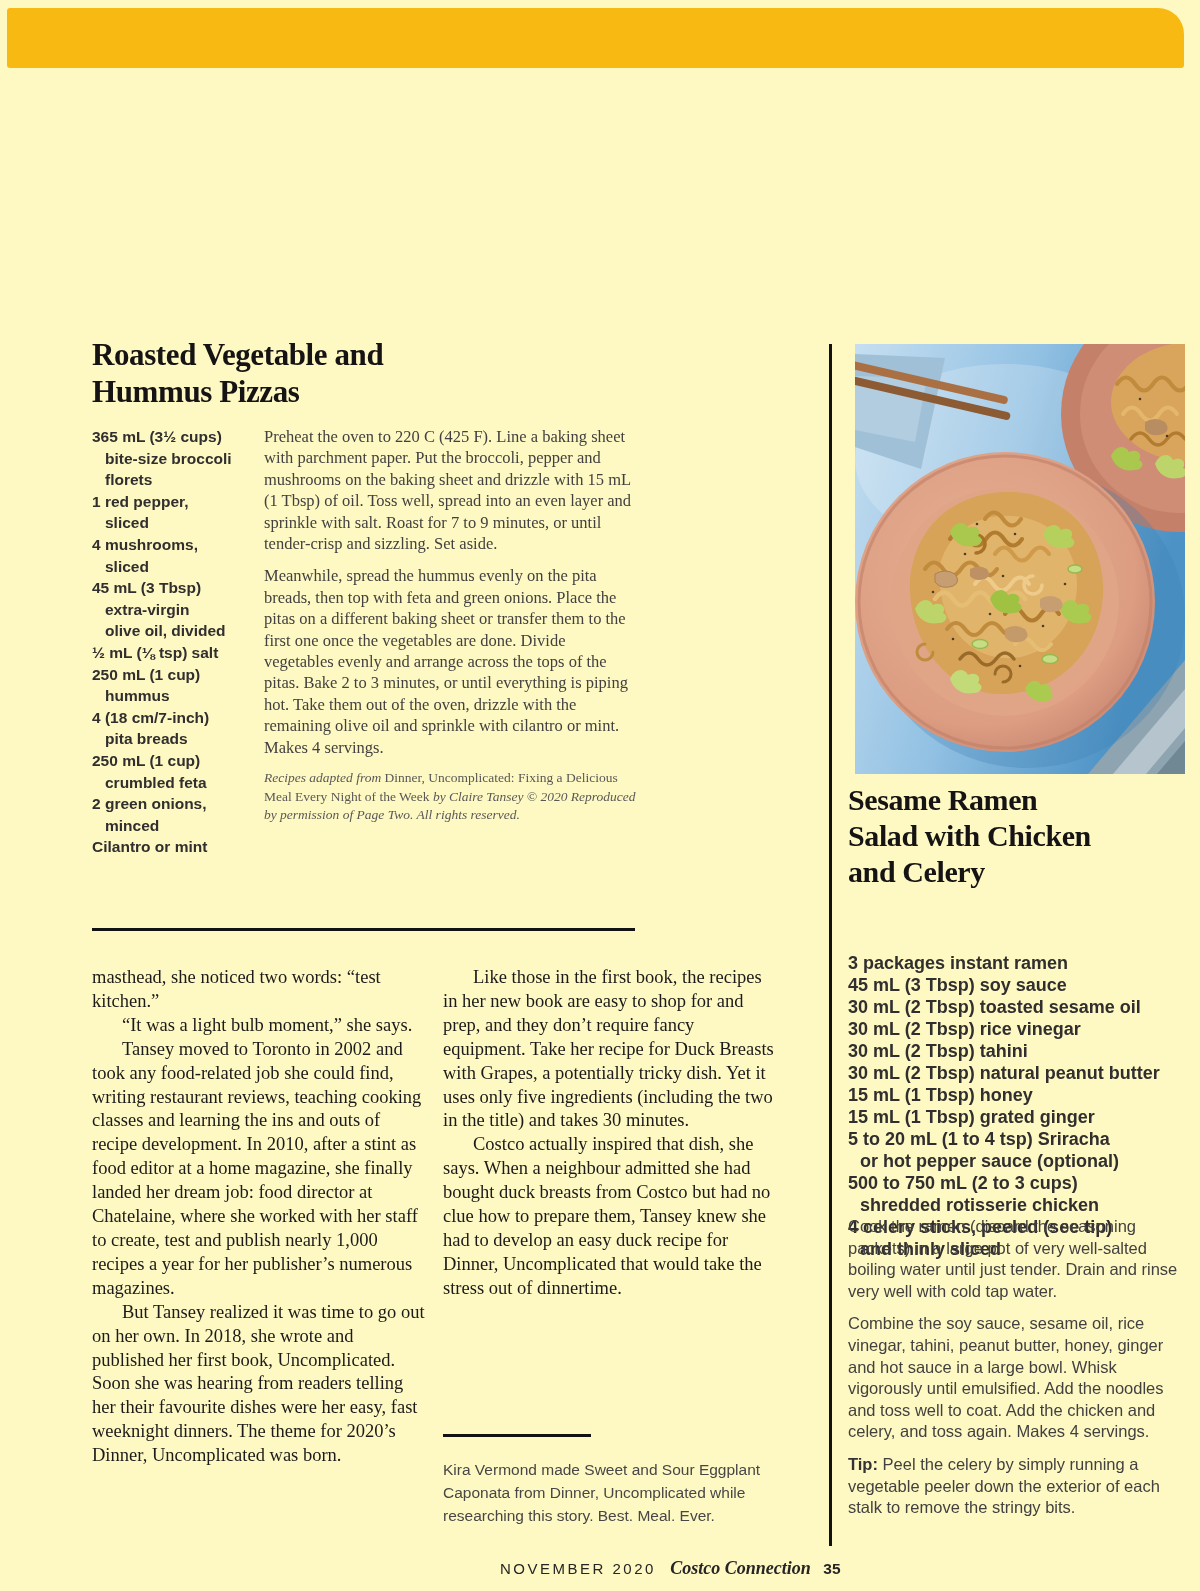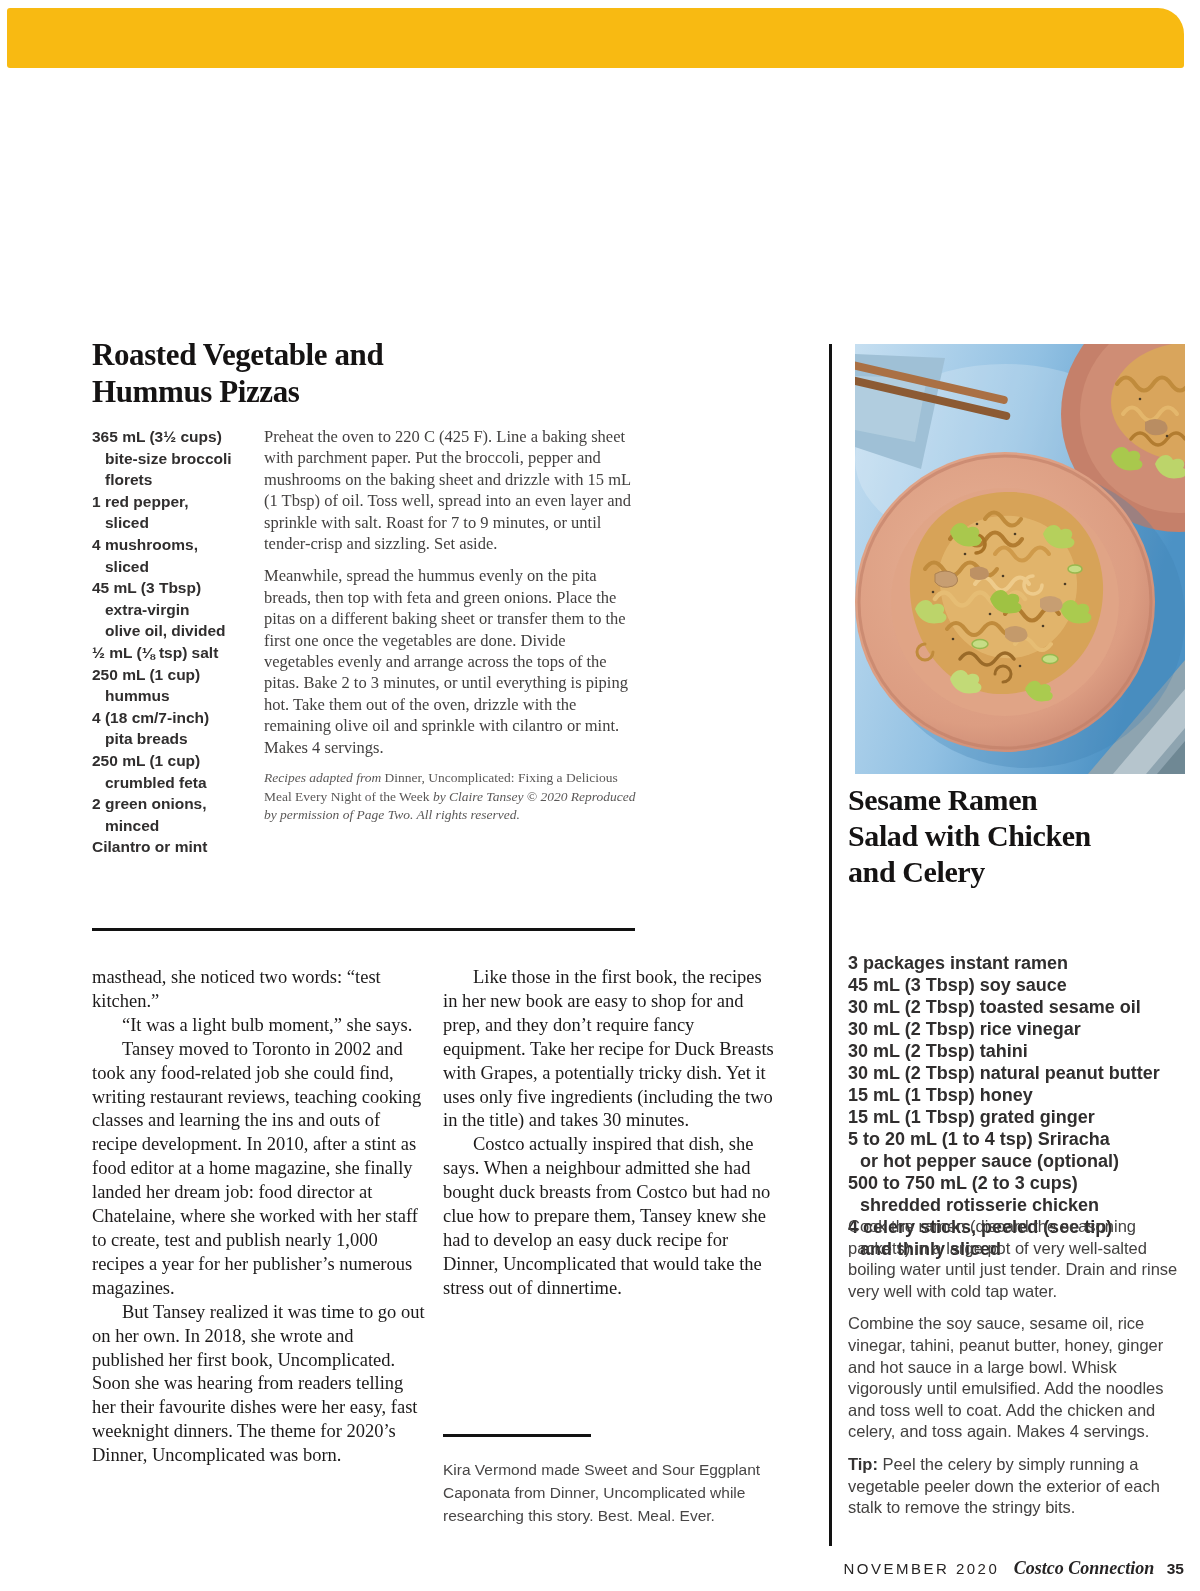--- a/index.html
+++ b/index.html
@@ -1,17 +1,17 @@
 <!DOCTYPE html>
 <html><head>
 <meta charset="utf-8">
 <style>
   * { margin:0; padding:0; box-sizing:border-box; }
   body { background:#e9e9e9; font-family:"Liberation Sans", sans-serif; }
-  .page { position:relative; width:1200px; height:1591px; background:#ffffff; margin:0 auto; overflow:hidden; }
+  .page { position:relative; width:1200px; height:1591px; background:#fef9c3; margin:0 auto; overflow:hidden; }
 
   .topbar { position:absolute; left:7px; top:8px; width:1177px; height:60px;
             background:#F8BA12; border-radius:3px 26px 3px 3px; }
 
   
   .recipe-title { position:absolute; font-family:"Liberation Serif", serif; font-weight:700;
                   color:#151313; letter-spacing:-0.4px; }
   .t-pizzas { left:92px; top:336px; width:420px; font-size:31px; line-height:37px; }
   .t-ramen  { left:848px; top:782px; width:340px; font-size:30px; line-height:36px; }
 
@@ -43,21 +43,21 @@
   .endmark { color:#8a8a8a; font-size:13px; }
 
   .bio { position:absolute; left:443px; top:1458px; width:320px;
          font-size:15.5px; line-height:23px; color:#484646; }
 
   
   .photo { position:absolute; left:855px; top:344px; width:330px; height:430px; }
   .vrule { position:absolute; left:829px; top:344px; width:2.5px; height:1202px; background:#121212; }
 
   
-  .footer { position:absolute; left:500px; top:1558px; width:684px; text-align:right;
+  .footer { position:absolute; left:500px; top:1558px; width:684px; 
             color:#262424; }
   .footer span { vertical-align:baseline; }
   .f-issue { font-size:15px; letter-spacing:2.5px; font-weight:500; }
   .f-mag { font-family:"Liberation Serif", serif; font-style:italic; font-weight:700; font-size:18px; margin-left:10px; }
   .f-page { font-size:15.5px; font-weight:700; margin-left:8px; }
 </style>
 </head>
 <body>
 
 <div class="page">

